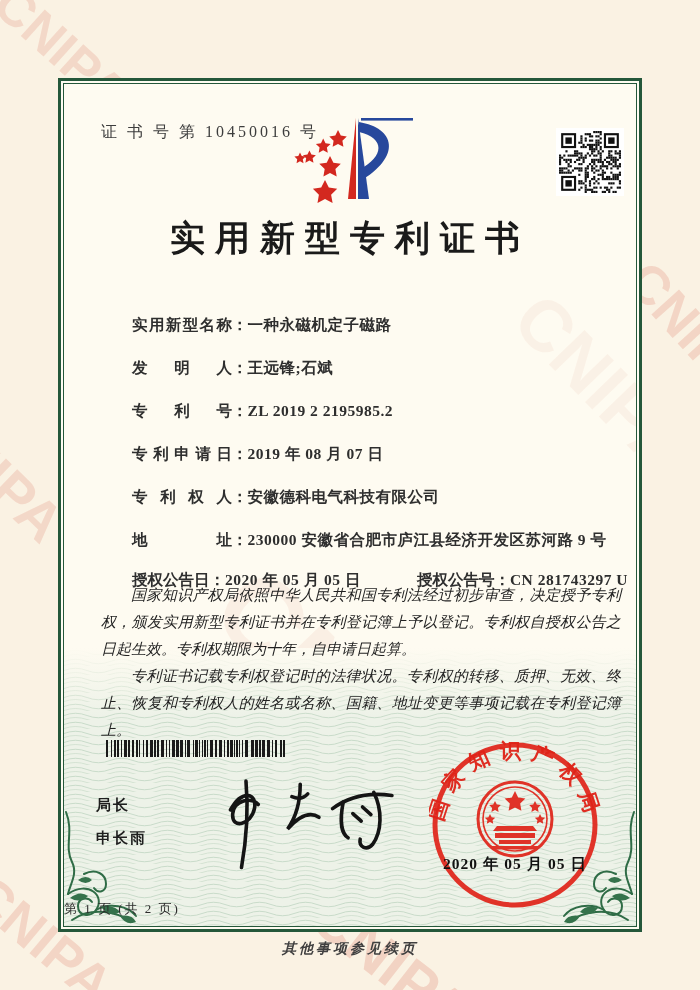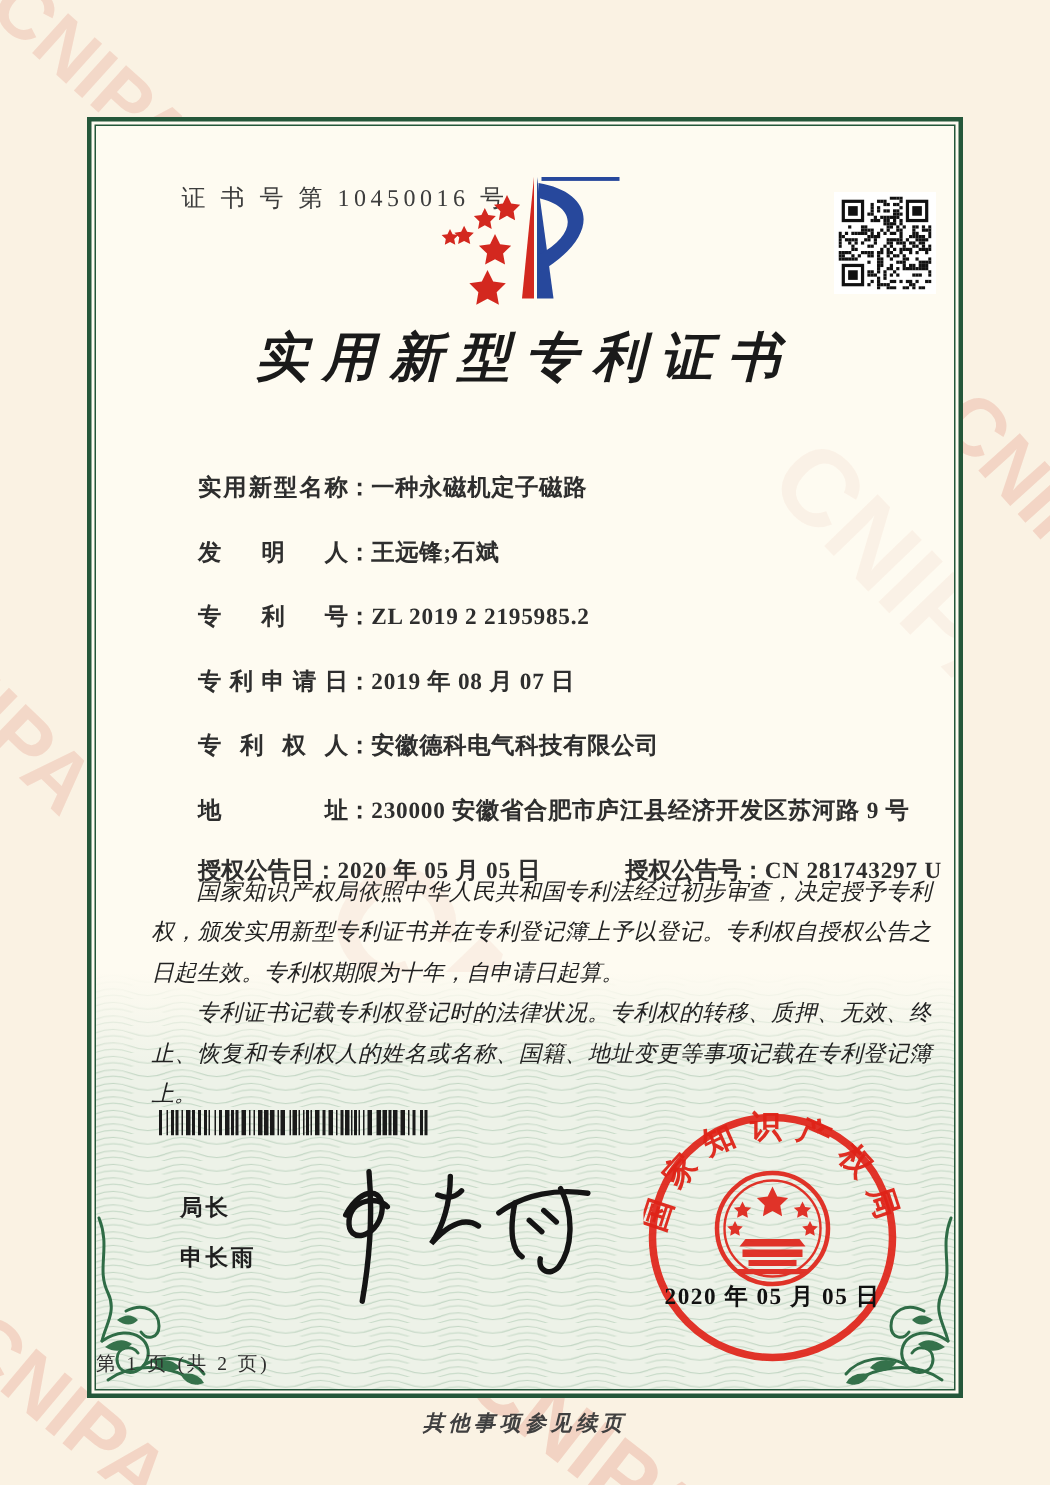--- a/index.html
+++ b/index.html
@@ -37,47 +37,47 @@
   
   .panel{position:absolute;left:0;right:0;bottom:0;height:278px;background:#edf2e8;}
   .panel .fade{
     position:absolute;left:0;right:0;top:0;height:70px;
     background:linear-gradient(#fefbf1,rgba(254,251,241,0));
   }
   .waves{position:absolute;inset:0;}
 
   
   .certno{
-    position:absolute;left:37px;top:38px;font-size:16px;letter-spacing:3px;color:#3d3d3d;margin-left:20px;
+    position:absolute;left:37px;top:38px;font-size:16px;letter-spacing:3px;color:#3d3d3d;
   }
   .logo{position:absolute;left:225px;top:24px;}
   .qr{position:absolute;right:12px;top:44px;background:#fff;padding:3px;line-height:0;}
   .title{
     position:absolute;left:0;right:0;top:131px;text-align:center;
-    font-size:35px;font-weight:700;letter-spacing:10px;color:#1a1a1a;font-style:italic;
+    font-size:35px;font-weight:700;letter-spacing:10px;color:#1a1a1a;
   }
 
   
   .field{position:absolute;left:37px;font-size:15.5px;font-weight:700;white-space:pre;color:#2e2e2e;}
   .flabel{display:inline-block;width:100px;text-align:justify;text-align-last:justify;}
   .fvalue{letter-spacing:.5px;}
   .grant2{margin-left:56px;}
 
   
   .body-text{
     position:absolute;left:37px;width:520px;top:498px;
     font-size:15px;line-height:27px;font-style:italic;color:#222;text-align:justify;
   }
   .body-text p{margin:0;text-indent:2em;}
 
   
   .barcode{position:absolute;left:42px;top:656px;line-height:0;}
   .director{position:absolute;left:32px;top:712px;font-family:"Liberation Sans","DejaVu Sans",sans-serif;
     font-size:15px;font-weight:600;color:#1f1f1f;letter-spacing:2px;}
-  .director div{margin-bottom:14px;margin-left:24px;}
+  .director div{margin-bottom:14px;}
   .signature{position:absolute;left:137px;top:682px;}
   .seal{position:absolute;left:365px;top:655px;}
   .pageno{position:absolute;left:0;right:0;top:816px;text-align:left;font-size:13px;letter-spacing:2px;color:#2c2c2c;}
   .footnote{
     position:absolute;left:0;right:0;top:940px;text-align:center;
     font-size:14px;font-style:italic;font-weight:600;letter-spacing:3px;color:#404040;
   }
   .corner{position:absolute;bottom:-2px;line-height:0;}
   .corner.left{left:-2px;}
   .corner.right{right:-2px;transform:scaleX(-1);}

